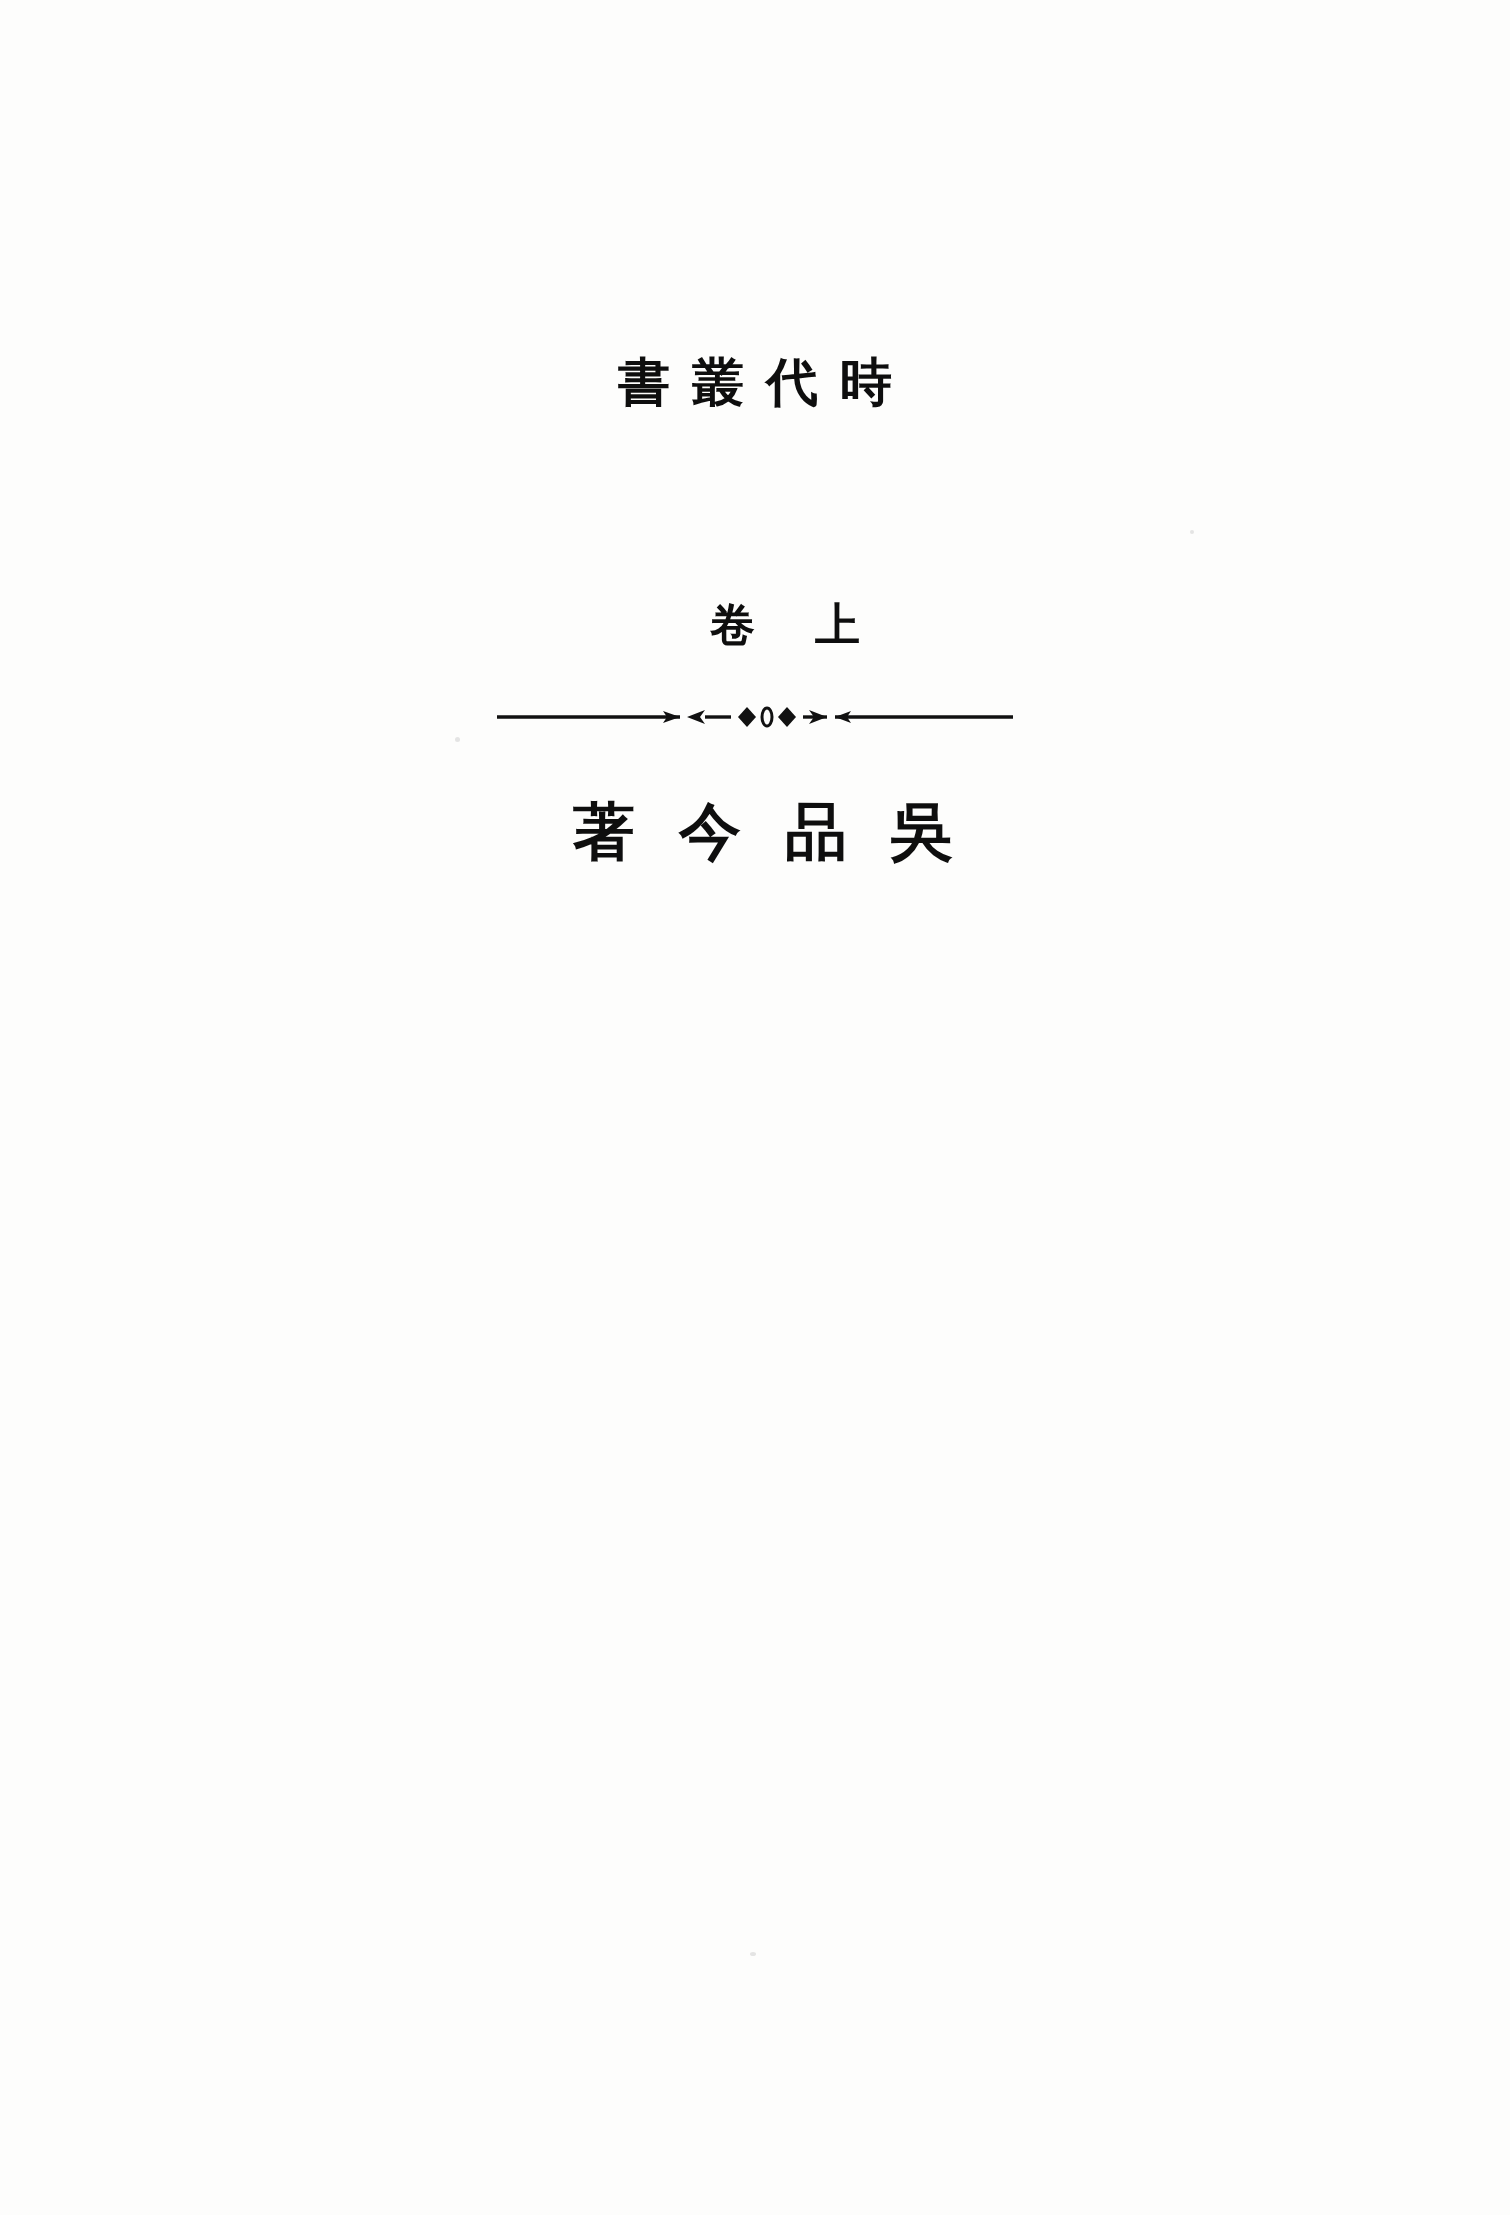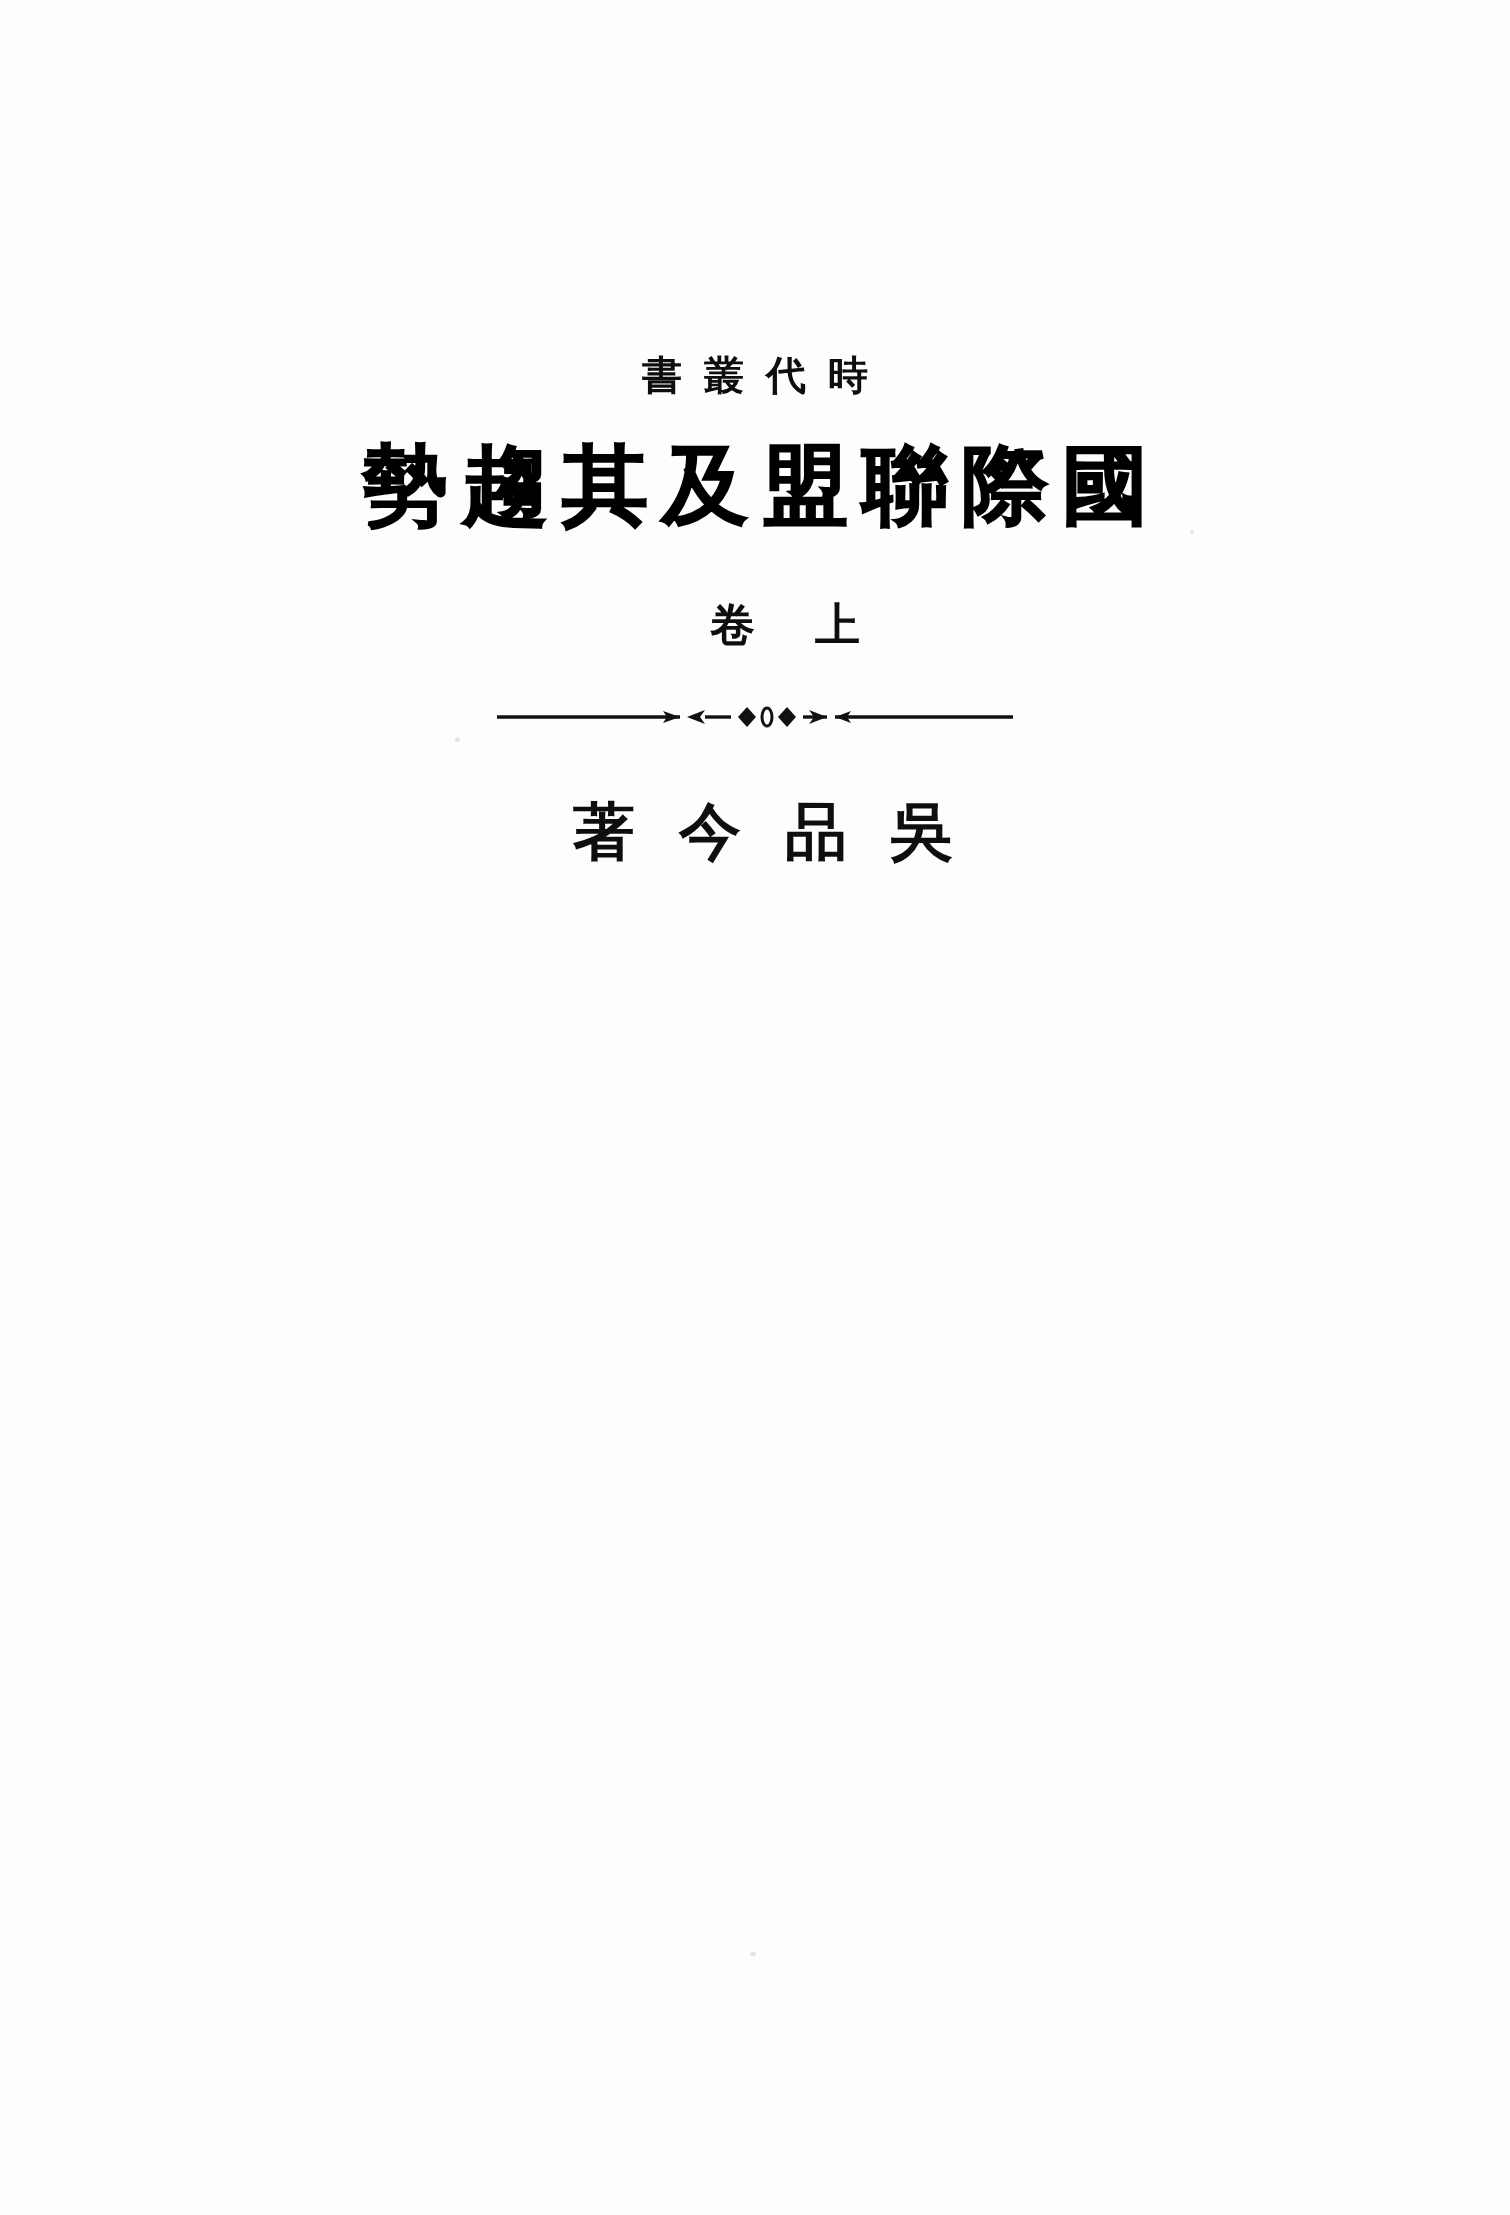--- a/index.html
+++ b/index.html
@@ -22,21 +22,21 @@
     background: #fdfdfc;
   }
 
   
   .series-line {
     position: absolute;
     top: 348px;
     left: 0;
     width: 100%;
     text-align: center;
-    font-size: 40px;
+    font-size: 52px;
     font-weight: 700;
     letter-spacing: 22px;
     text-indent: 22px;
     color: #0e0e0e;
     font-family: "DejaVu Serif", "Liberation Serif", serif;
   }
 
   
   .main-title {
     position: absolute;
@@ -121,21 +121,20 @@
 <body>
 
 <div class="page">
 
   <div class="speckle" style="left:455px; top:737px; width:5px; height:5px;"></div>
   <div class="speckle" style="left:750px; top:1952px; width:6px; height:4px;"></div>
   <div class="speckle" style="left:1190px; top:530px; width:4px; height:4px;"></div>
 
   <div class="series-line">書叢代時</div>
 
-  <div class="main-title">勢趨其及盟聯際國</div>
 
   <div class="volume-line">卷上</div>
 
   <div class="divider">
     <svg viewBox="0 0 520 34" width="520" height="34" aria-hidden="true">
 
       <path d="M2 17 H 185" stroke="#111" stroke-width="3.4" fill="none"></path>
 
       <path d="M185 17 L 168 11 L 172 17 L 168 23 Z" fill="#111"></path>
 

